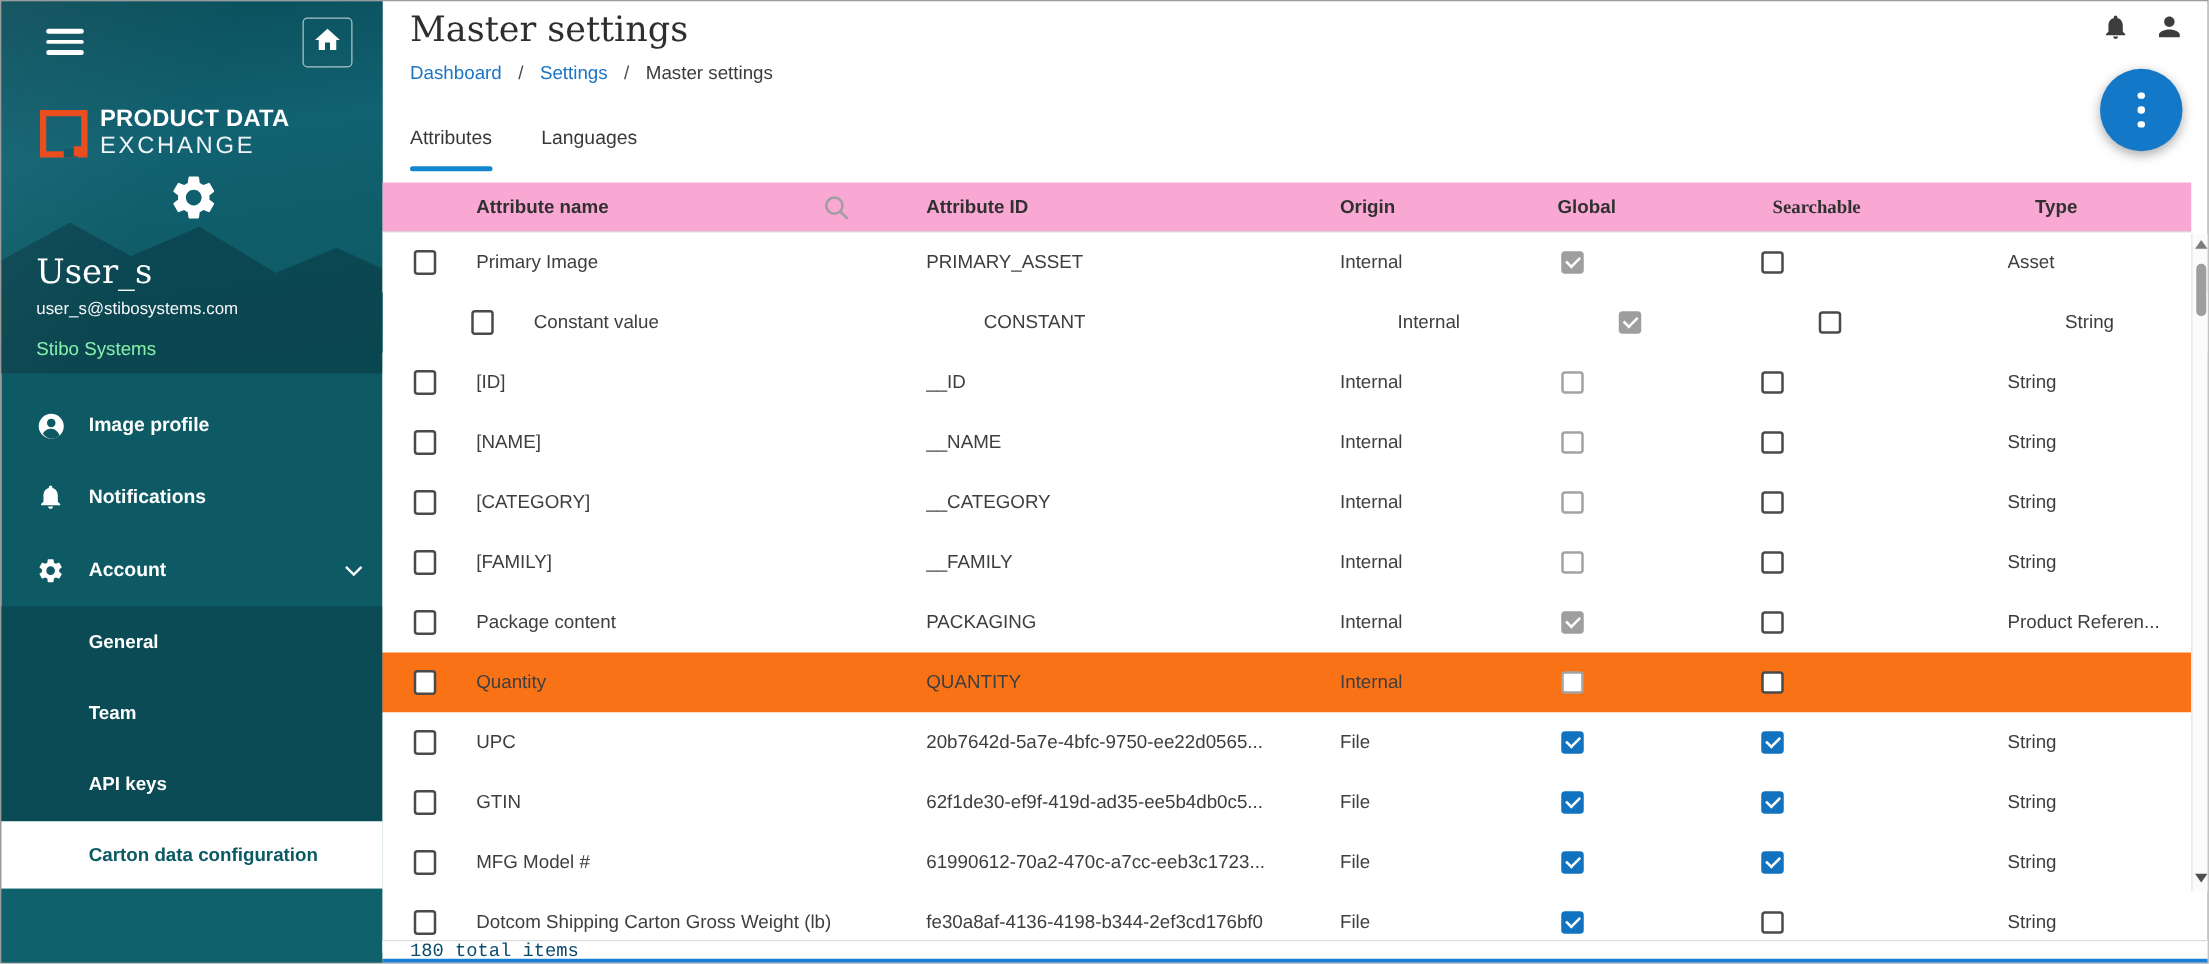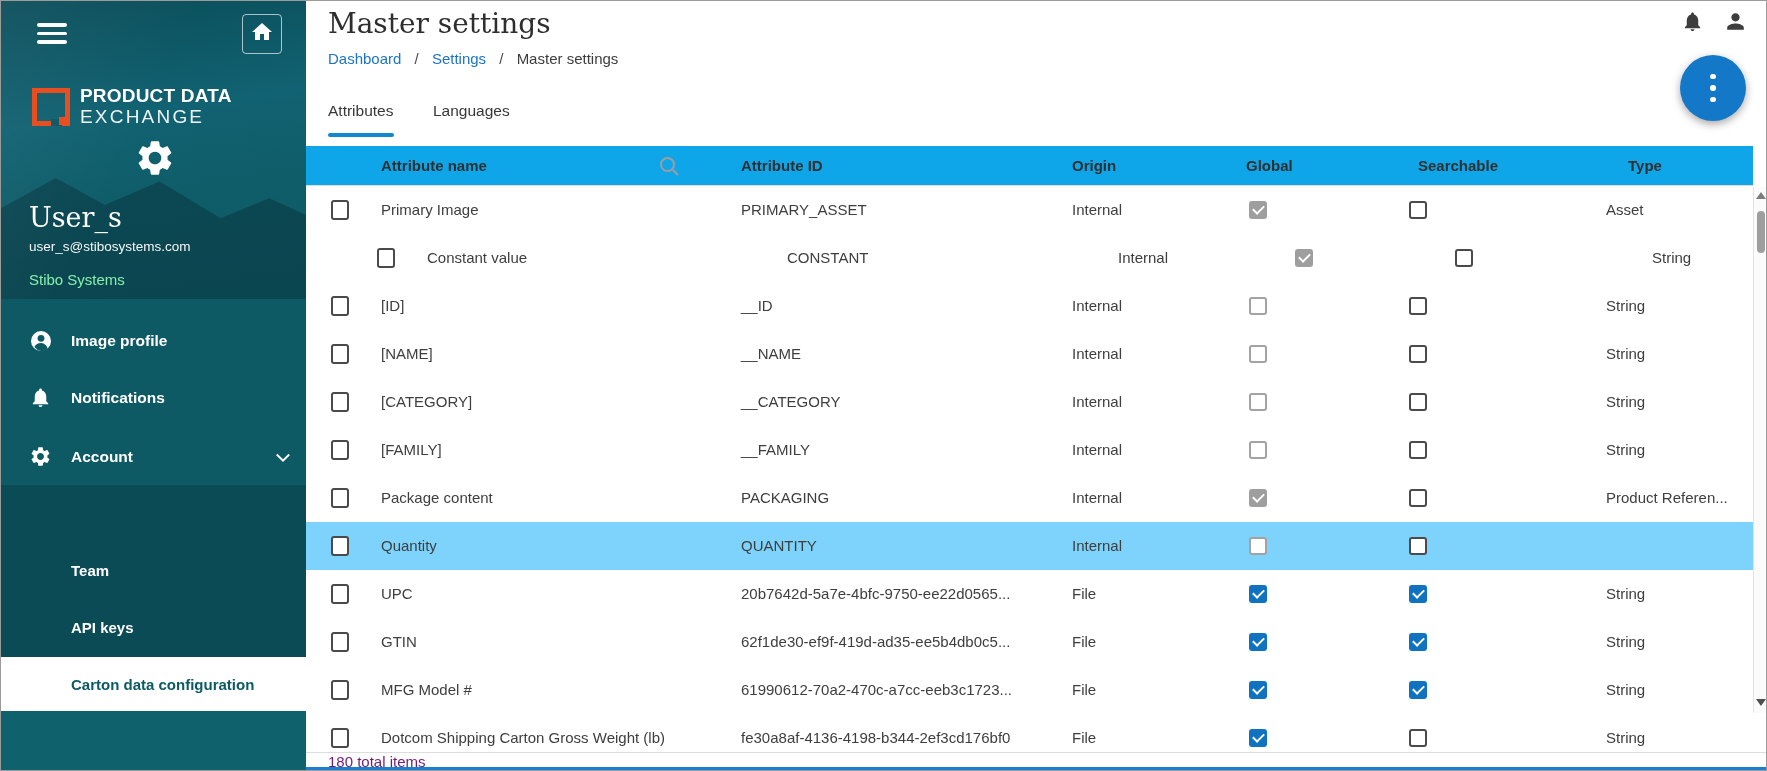--- a/index.html
+++ b/index.html
@@ -47,40 +47,40 @@
   .breadcrumb .bc-link{ color:#1b74c5; cursor:pointer;}
   .breadcrumb .bc-sep{ color:#4a4a4a; margin:0 9px;}
   .tab{ position:absolute; top:101px; font-size:15.5px; color:#383838; cursor:pointer;}
   .tab-underline{ position:absolute; left:327px; top:132px; width:66px; height:3.5px; background:#1287d0; border-radius:2px;}
   .icon-btn{ position:absolute; top:8px; cursor:pointer;}
   .fab{ position:absolute; left:1679px; top:54px; width:66px; height:66px; border-radius:50%;
     background:#1478c8; box-shadow:0 3px 9px rgba(0,0,0,.35); cursor:pointer;
     display:flex; flex-direction:column; align-items:center; justify-content:center; gap:6px;}
   .fab i{ width:5.5px; height:5.5px; border-radius:50%; background:#fff;}
   
-  .thead{ position:absolute; left:305px; top:145px; width:1447px; height:40px; background:#0ea5e9; border-bottom:1px solid #dcdcdc;}
+  .thead{ position:absolute; left:305px; top:145px; width:1447px; height:40px; background:#f9a8d4; border-bottom:1px solid #dcdcdc;}
   .thead .hcell{ position:absolute; top:0; line-height:40px; font-size:15px; font-weight:700; color:#303030;}
-  .h-name{ left:75px;} .h-id{ left:435px;} .h-origin{ left:766px;} .h-global{ left:940px;} .h-search{ left:1112px;} .h-type{ left:1322px;}
+  .h-name{ left:75px;} .h-id{ left:435px;} .h-origin{ left:766px;} .h-global{ left:940px;} .h-search{ left:1112px;font-family:Liberation Serif, serif;} .h-type{ left:1322px;}
   .search-ic{ position:absolute; left:352px; top:9px; cursor:pointer;}
   .trow{ position:absolute; left:305px; width:1447px; height:48px; background:#fff; cursor:pointer;padding-left:28px;}
-  .trow.hl{ background:#7dd3fc;}
+  .trow.hl{ background:#f97316;}
   .cell{ position:absolute; top:0; line-height:48px; font-size:15px; color:#3e3e3e; white-space:nowrap;}
   .cell.name{ left:75px;} .cell.id{ left:435px;} .cell.origin{ left:766px;}
   .cell.type{ left:1300px; width:145px; overflow:hidden;}
   .cb{ position:absolute; top:15px; width:18px; height:18px; border-radius:3px;}
   .cb.rowcb{ top:14px; height:20px;}
   .cb.unchecked-dark{ border:2px solid #4a4a4a; background:#fff;}
   .cb.unchecked-gray{ border:2px solid #a3a3a3; background:#fff;}
   .cb.checked-gray{ background:#9e9e9e;}
   .cb.checked-blue{ background:#1173bf;}
   .cb.checked-gray::after,.cb.checked-blue::after{
     content:""; position:absolute; left:3.5px; top:4px; width:9px; height:5px;
     border-left:2.5px solid #fff; border-bottom:2.5px solid #fff; transform:rotate(-45deg);}
   .tfoot{ position:absolute; left:305px; top:751px; width:1462px; height:17px; background:#fff; border-top:1px solid #dddddd;}
-  .tfoot .count{ position:absolute; left:22px; top:0; font-size:15px; line-height:17px; color:#701a75;}
+  .tfoot .count{ position:absolute; left:22px; top:0; font-size:15px; line-height:17px; color:#0c4a6e;font-family:Liberation Mono, monospace;}
   .bottom-bar{ position:absolute; left:305px; top:766px; width:1462px; height:4px; background:#1a7fd4;}
   
   .vscroll{ position:absolute; left:1752px; top:186px; width:14px; height:526px; background:#fbfbfb; border-left:1px solid #e3e3e3;}
   .sb-up{ position:absolute; left:2px; top:5px; width:0; height:0; border-left:5px solid transparent; border-right:5px solid transparent; border-bottom:7px solid #7d7d7d; cursor:pointer;}
   .sb-thumb{ position:absolute; left:2.5px; top:24px; width:8px; height:42px; background:#9e9e9e; border-radius:4px; cursor:pointer;}
   .sb-down{ position:absolute; left:2px; top:512px; width:0; height:0; border-left:5px solid transparent; border-right:5px solid transparent; border-top:7px solid #4f4f4f; cursor:pointer;}
 </style>
 </head>
 <body>
 
@@ -148,20 +148,23 @@
       </span>
       <span class="nlabel">Account</span>
       <span class="chev">
         <svg width="16" height="12" viewBox="0 0 18 12">
             <polyline points="2,2 9,9 16,2" fill="none" stroke="#fff" stroke-width="2.2"></polyline>
           </svg>
       </span>
     </div>
 
     <div class="submenu">
+      <div class="sub-item" style="top:0">
+          <span class="slabel">General</span>
+        </div>
       <div class="sub-item" style="top:57px">
           <span class="slabel">Team</span>
         </div>
       <div class="sub-item" style="top:114px">
           <span class="slabel">API keys</span>
         </div>
     </div>
     <div class="sub-selected">
       <span class="slabel">Carton data configuration</span>
     </div>

